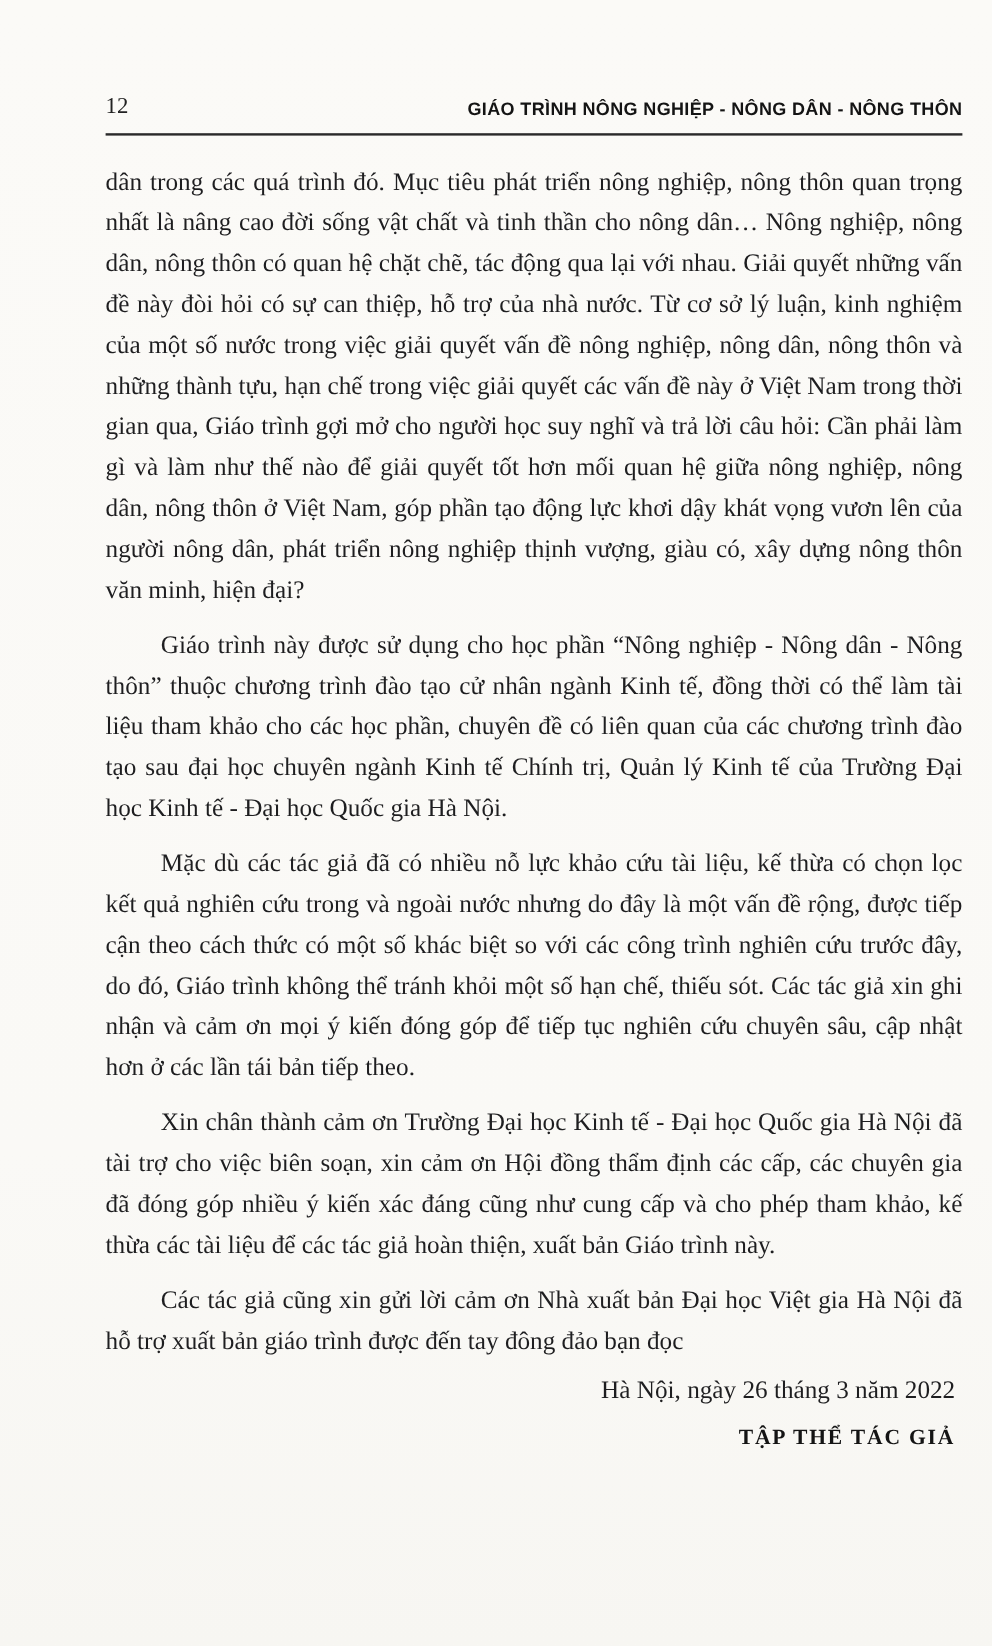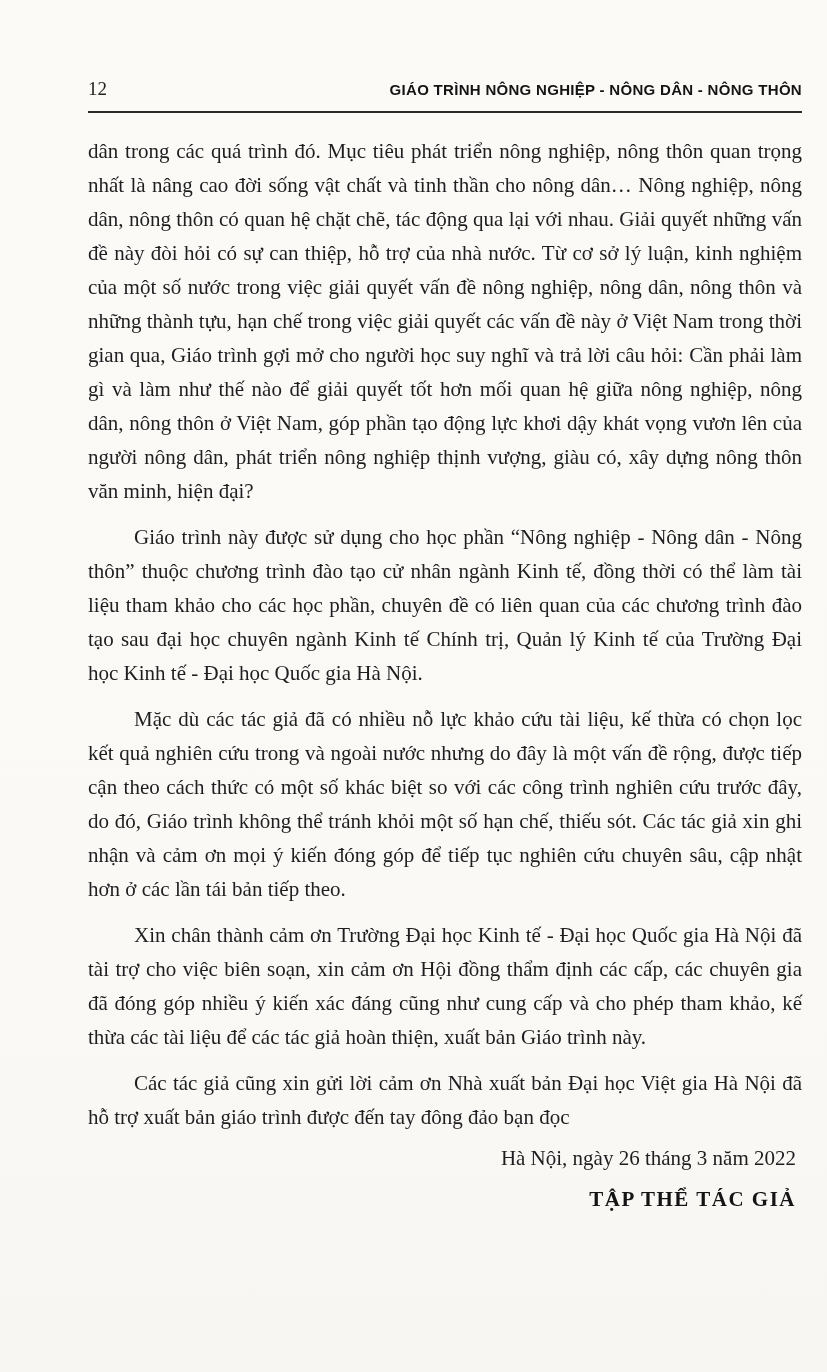--- a/index.html
+++ b/index.html
@@ -21,21 +21,21 @@
   }
   .content {
     position: absolute;
     left: 88px;
     top: 78px;
     width: 714px;
   }
   .header {
     display: flex;
     justify-content: space-between;
-    align-items: center;
+    align-items: flex-end;
     padding-bottom: 11px;
     border-bottom: 2px solid #2a2a2a;
   }
   .page-number {
     font-size: 19px;
     color: #222;
   }
   .header-title {
     font-family: Liberation Sans, sans-serif;
     font-weight: bold;
@@ -57,21 +57,21 @@
     text-indent: 0;
   }
   .date-line {
     margin-top: 4px;
     font-size: 21px;
     text-align: right;
     padding-right: 6px;
   }
   .signature {
     margin-top: 16px;
-    font-size: 21px;
+    font-size: 18px;
     font-weight: bold;
     letter-spacing: 1.5px;
     text-align: right;
     padding-right: 6px;
     color: #141414;
   }
 </style>
 </head>
 <body>
 

